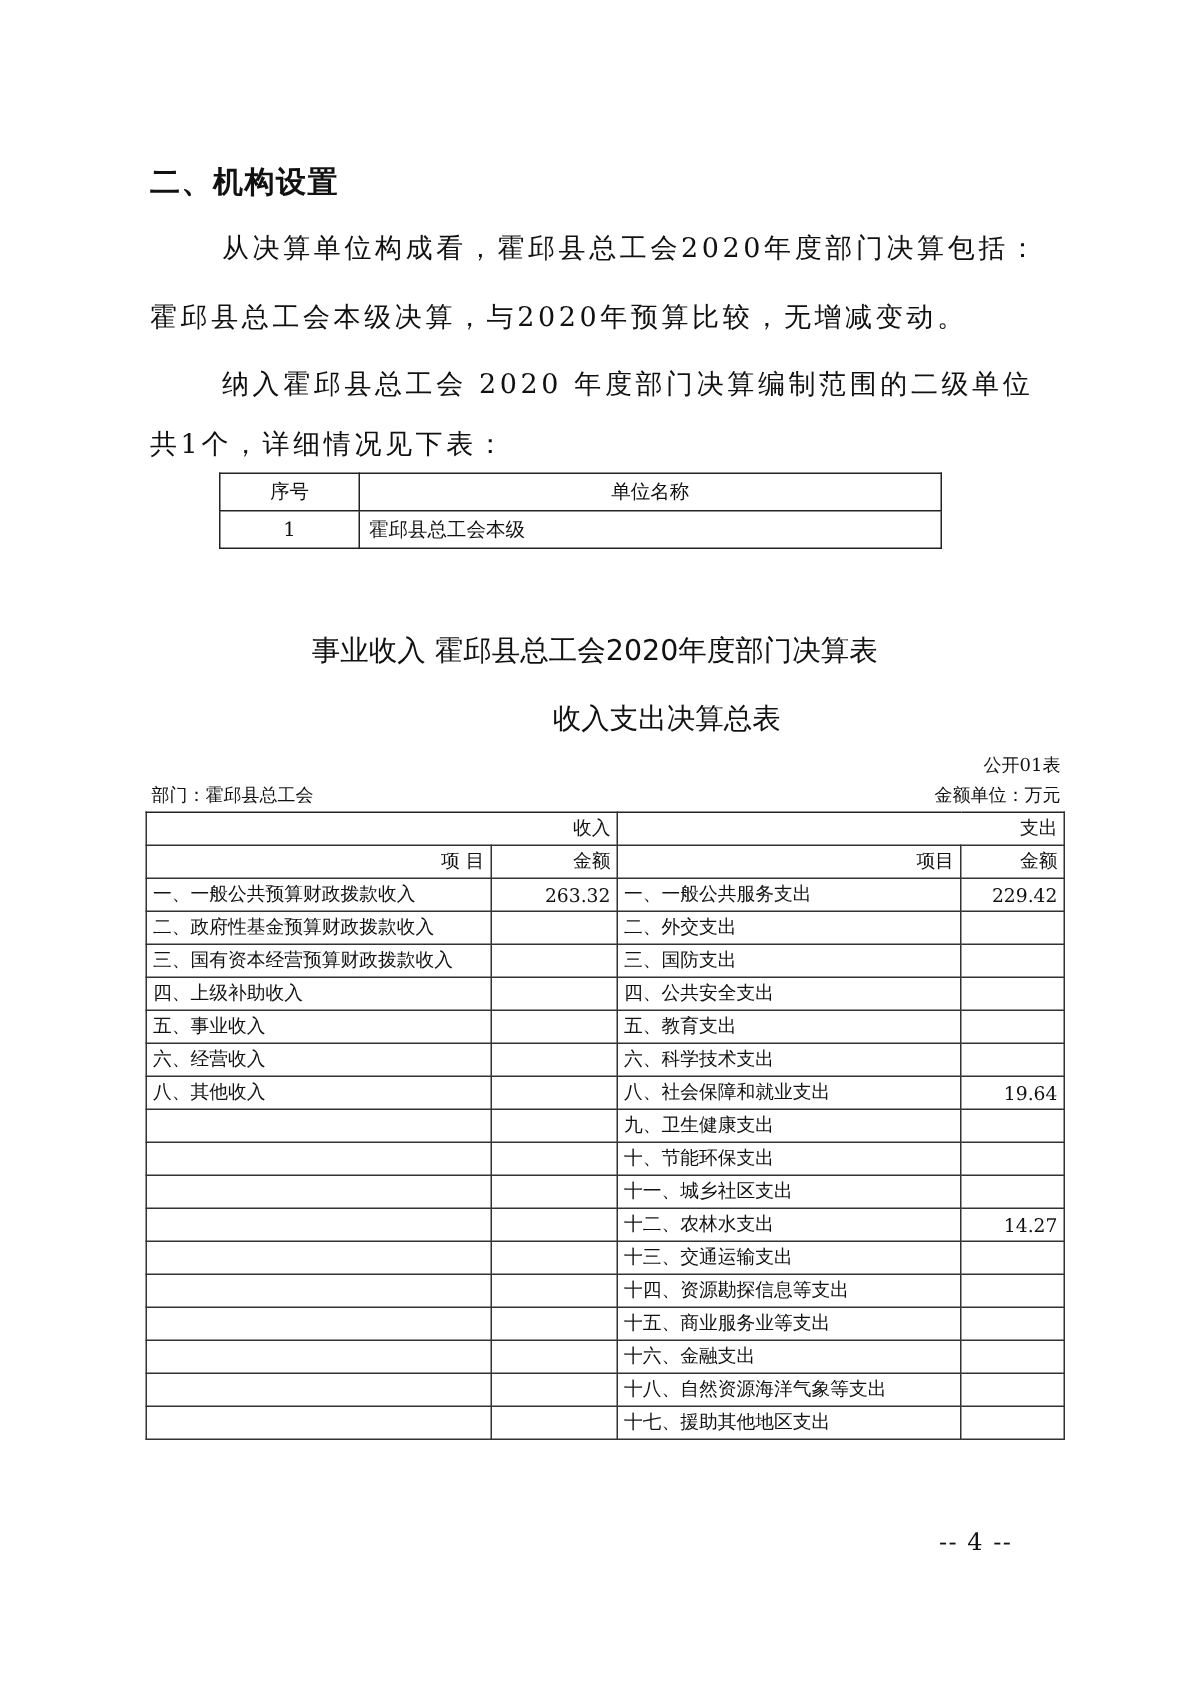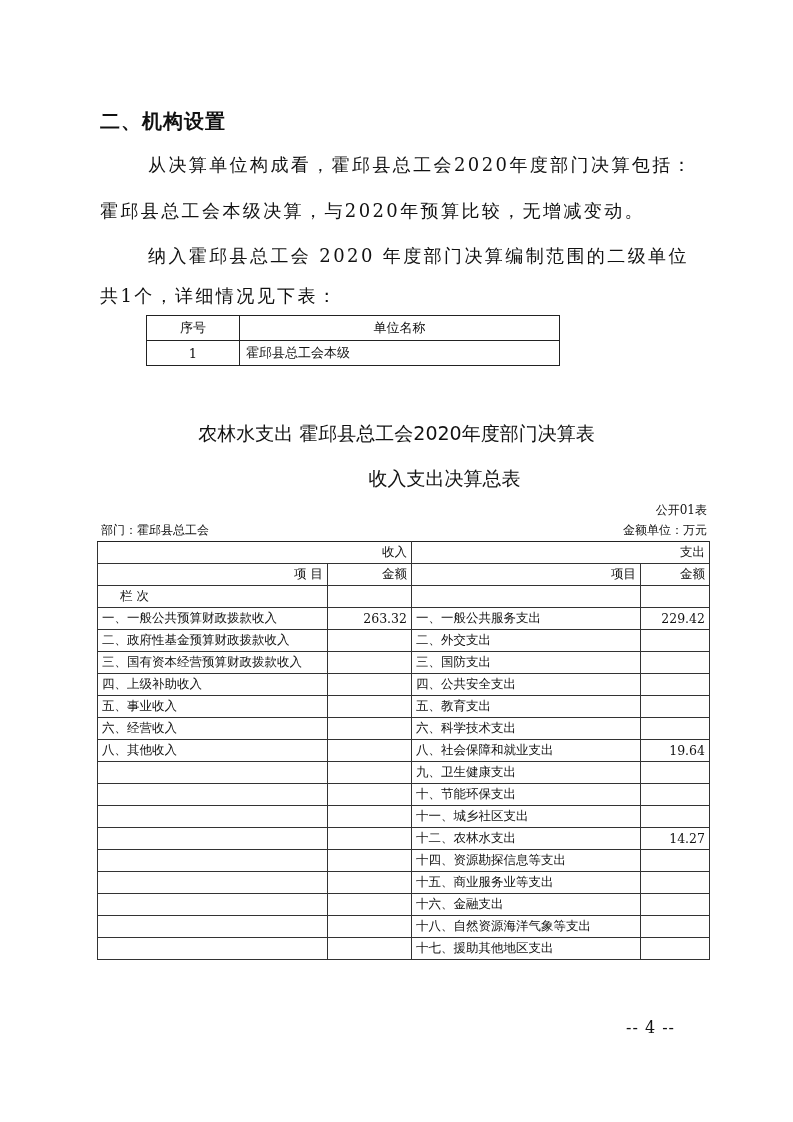--- a/index.html
+++ b/index.html
@@ -2,21 +2,21 @@
 <html><head>
 <meta charset="utf-8">
 <style>
   html, body { margin: 0; padding: 0; background: #ffffff; }
   body { width: 793px; height: 1122px; position: relative; overflow: hidden;
          font-family: "DejaVu Serif", "Liberation Serif", serif; color: #111; }
   .abs { position: absolute; }
   .h2 { left: 100px; top: 108px; font-size: 20px; font-weight: bold;
         font-family: "DejaVu Sans", "Liberation Sans", sans-serif; letter-spacing: 1px; }
   .para { font-size: 18px; letter-spacing: 2.4px; white-space: nowrap; }
-  .t1 { border-collapse: collapse; position: absolute; left: 146px; top: 315px; width: 414px;
+  .t1 { border-collapse: collapse; position: absolute; left: 146px; top: 315px; width: 482px;
         font-size: 13px; }
   .t1 td { border: 1.5px solid #222; height: 24px; padding: 0 6px; }
   .t1 td.c { text-align: center; }
   .title1 { left: 0; width: 793px; top: 421px; text-align: center; font-size: 19px;
             font-family: "DejaVu Sans", "Liberation Sans", sans-serif; }
   .title2 { left: 0; width: 793px; top: 466px; text-align: center; font-size: 19px;
             font-family: "DejaVu Sans", "Liberation Sans", sans-serif; padding-left: 48px; }
   .small { font-size: 12px; }
   .t2 { border-collapse: collapse; position: absolute; left: 97px; top: 541px; width: 612px;
         font-size: 12.5px; table-layout: fixed; }
@@ -41,21 +41,21 @@
     <td class="c" style="width:80px;">序号</td>
     <td class="c">单位名称</td>
   </tr>
   <tr>
     <td class="c">1</td>
     <td>霍邱县总工会本级</td>
   </tr>
 </tbody>
   </table>
 
-<div class="abs title1">农林水支出 霍邱县总工会2020年度部门决算表</div>
+<div class="abs title1">事业收入 霍邱县总工会2020年度部门决算表</div>
 <div class="abs title2">收入支出决算总表</div>
 <div class="abs small" style="right:86px; top:502px;">公开01表</div>
 <div class="abs small" style="left:101px; top:522px;">部门：霍邱县总工会</div>
 <div class="abs small" style="right:86px; top:522px;">金额单位：万元</div>
 
 <table class="t2" id="summary">
   <colgroup>
     <col style="width:230px">
       <col style="width:84px">
       <col style="width:229px">
@@ -64,26 +64,20 @@
   <tbody>
       <tr class="top">
     <td class="c" colspan="2">收入</td>
     <td class="c" colspan="2">支出</td>
   </tr>
   <tr>
     <td class="c">项 目</td>
     <td class="c">金额</td>
     <td class="c">项目</td>
     <td class="c">金额</td>
-  </tr>
-  <tr>
-    <td style="padding-left:22px;">栏 次</td>
-    <td></td>
-        <td></td>
-        <td></td>
   </tr>
   </tbody>
     <tbody id="rows">
       <tr>
         <td>一、一般公共预算财政拨款收入</td>
         <td class="r">263.32</td>
         <td>一、一般公共服务支出</td>
         <td class="r">229.42</td>
       </tr>
       <tr>
@@ -142,20 +136,26 @@
       </tr>
       <tr>
         <td></td>
         <td class="r"></td>
         <td>十二、农林水支出</td>
         <td class="r">14.27</td>
       </tr>
       <tr>
         <td></td>
         <td class="r"></td>
+        <td>十三、交通运输支出</td>
+        <td class="r"></td>
+      </tr>
+      <tr>
+        <td></td>
+        <td class="r"></td>
         <td>十四、资源勘探信息等支出</td>
         <td class="r"></td>
       </tr>
       <tr>
         <td></td>
         <td class="r"></td>
         <td>十五、商业服务业等支出</td>
         <td class="r"></td>
       </tr>
       <tr>

